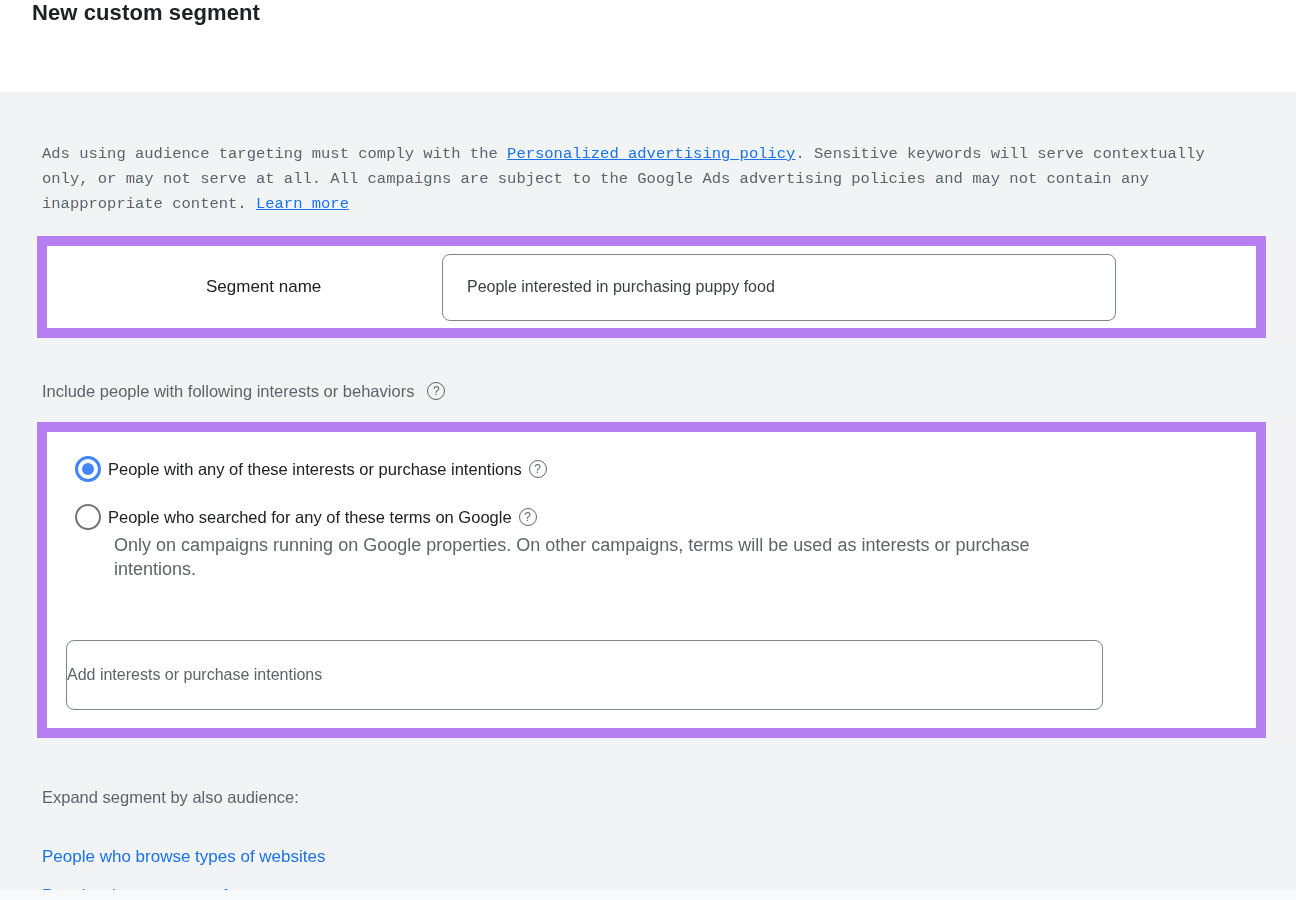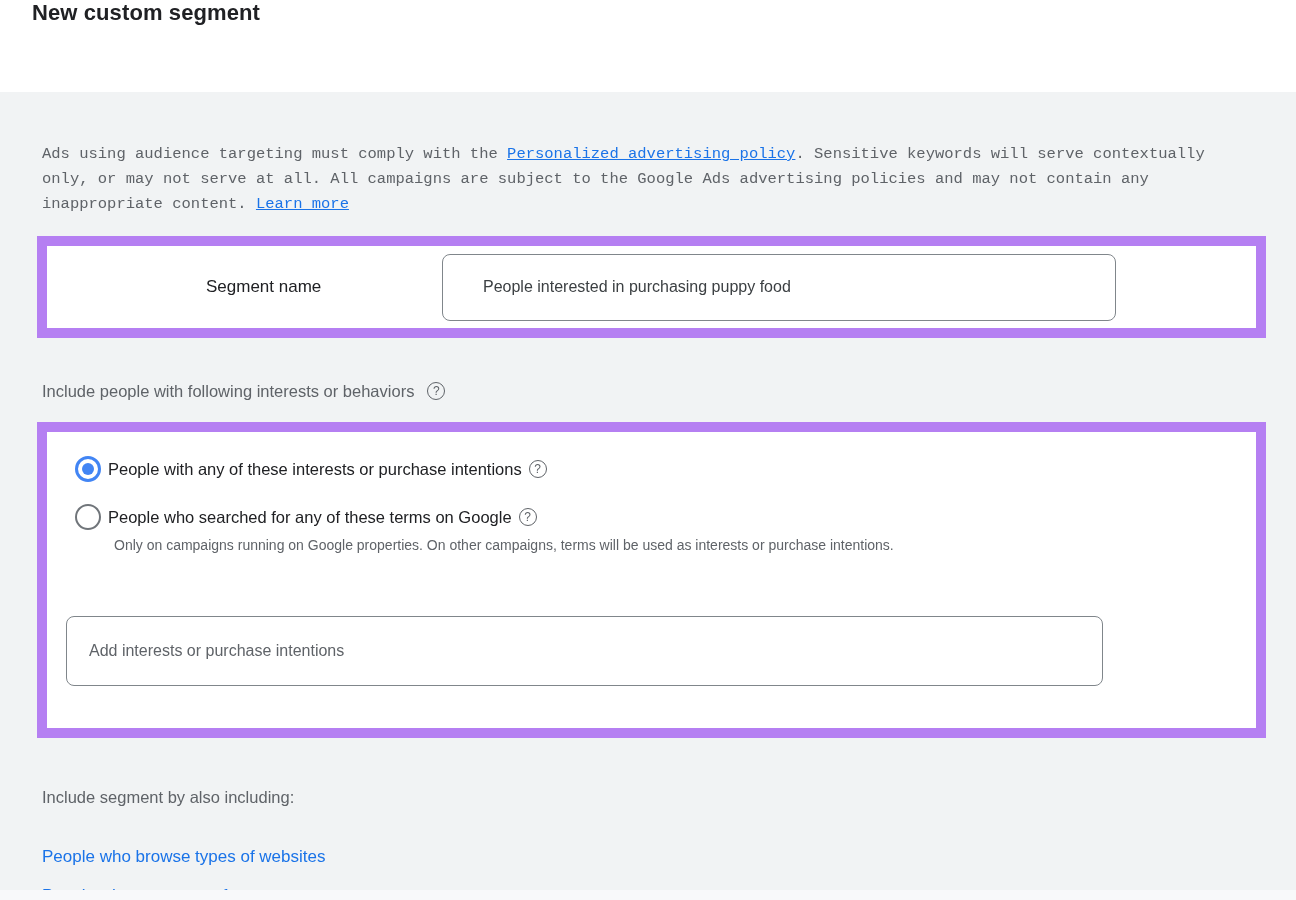--- a/index.html
+++ b/index.html
@@ -65,21 +65,21 @@
   }
   .text-input {
     height: 67px;
     width: 674px;
     border: 1px solid #80868b;
     border-radius: 8px;
     background: #ffffff;
     font-family: "Liberation Sans", "DejaVu Sans", sans-serif;
     font-size: 16px;
     color: #3c4043;
-    padding: 0 40px;
+    padding: 0 24px;
     outline: none;
   }
   
   .include-row {
     margin: 41px 0 0 42px;
     height: 24px;
     display: flex;
     align-items: center;
     gap: 13px;
     font-size: 16.5px;
@@ -127,37 +127,37 @@
     border-radius: 50%;
     background: #4285f4;
   }
   .radio.unselected { border: 2.5px solid #70757a; }
   .radio-label {
     font-size: 16.5px;
     color: #202124;
   }
   .radio-desc {
     margin: 3px 0 0 67px;
-    font-size: 14px;
+    font-size: 18px;
     line-height: 24px;
     color: #5f6368;
     max-width: 965px;
   }
   .interests-input {
     display: block;
     margin: 59px 0 0 19px;
     width: 1037px;
     height: 70px;
     border: 1px solid #80868b;
     border-radius: 8px;
     background: #ffffff;
     font-family: "Liberation Sans", "DejaVu Sans", sans-serif;
     font-size: 16px;
     color: #3c4043;
-    padding: 0 22px;
+    padding: 0 0;
     outline: none;
   }
   .interests-input::placeholder, .text-input::placeholder { color: #5f6368; opacity: 1; }
   
   .expand-label {
     margin: 50px 0 0 42px;
     font-size: 16.5px;
     color: #5f6368;
   }
   .expand-link {
@@ -216,19 +216,19 @@
       <span class="radio unselected"></span>
       <span class="radio-label">People who searched for any of these terms on Google</span>
       <span class="help-icon">?</span>
     </div>
 
     <p class="radio-desc">Only on campaigns running on Google properties. On other campaigns, terms will be used as interests or purchase intentions.</p>
 
     <input class="interests-input" type="text" placeholder="Add interests or purchase intentions" style="">
   </div>
 
-  <p class="expand-label">Include segment by also including:</p>
+  <p class="expand-label">Expand segment by also audience:</p>
 
   <a class="expand-link expand-link-1">People who browse types of websites</a>
   <a class="expand-link expand-link-2">People who use types of apps</a>
 
   <div class="bottom-strip"></div>
 </main>
 
 </body></html>

